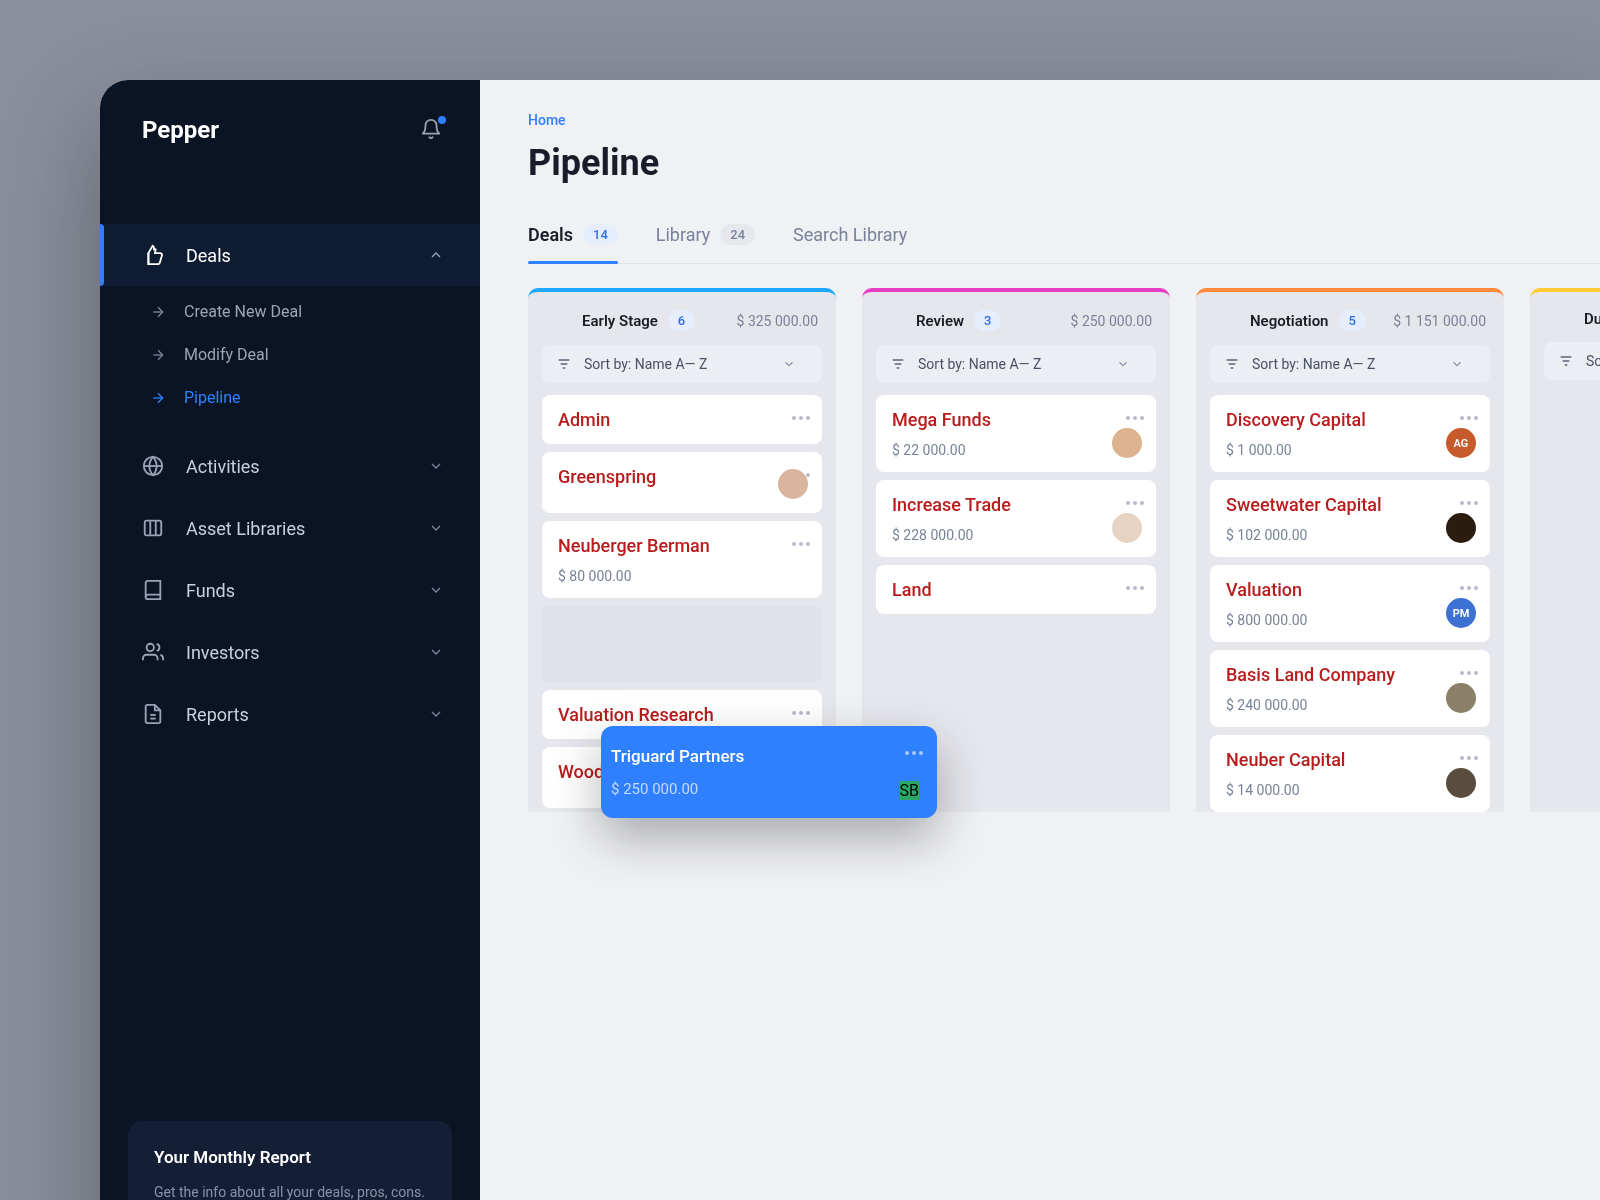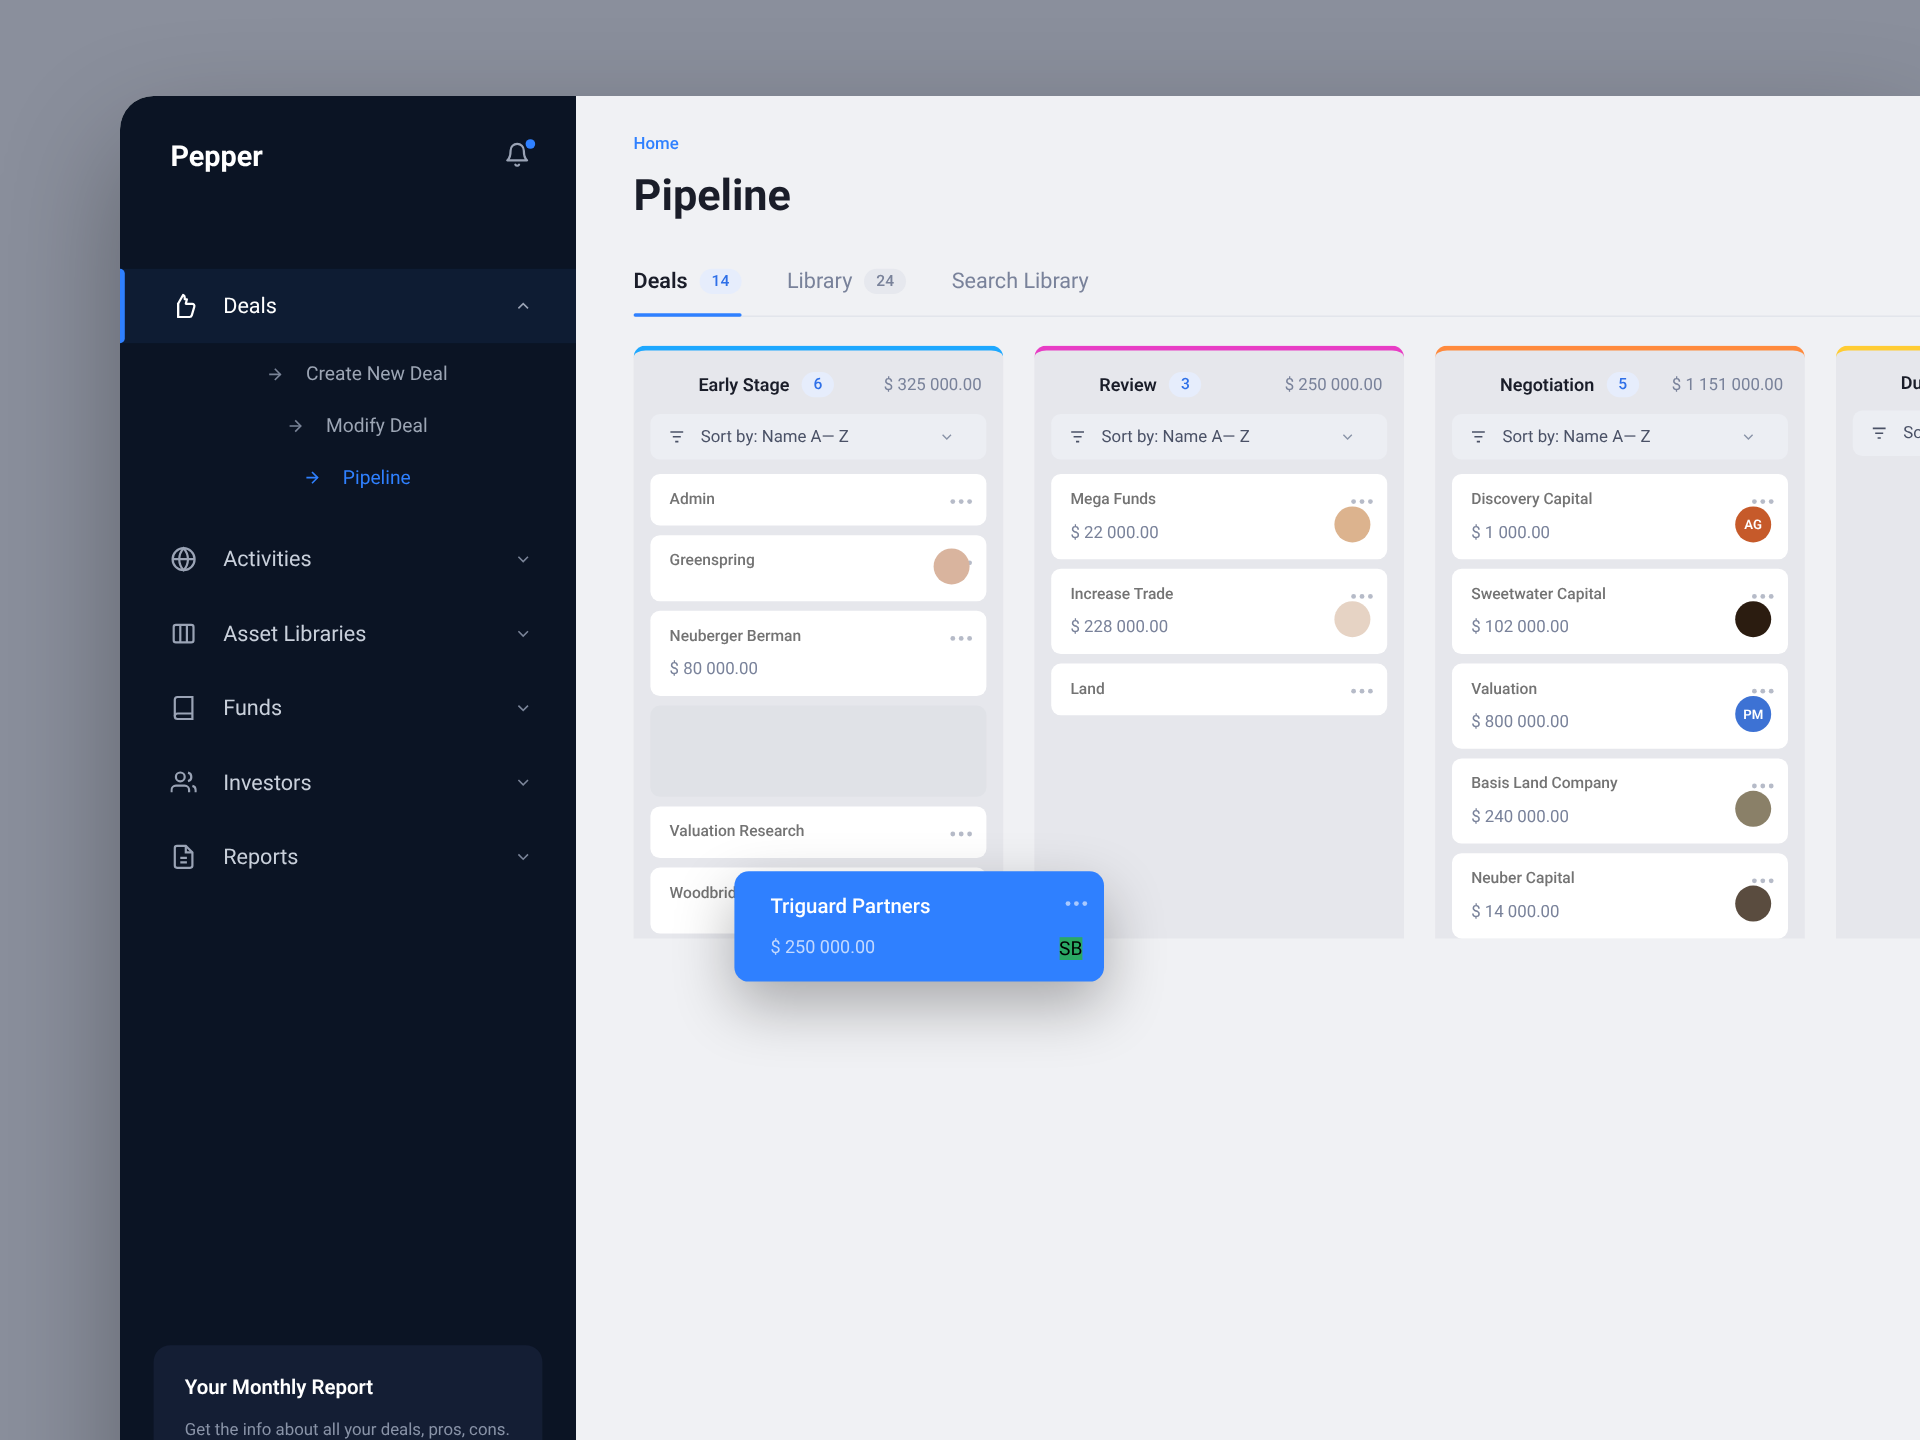--- a/index.html
+++ b/index.html
@@ -122,21 +122,20 @@
   padding: 4px 0 16px 0;
 }
 
 .sub-item {
   display: flex;
   align-items: center;
   padding: 12px 36px 12px 50px;
   cursor: pointer;
   font-size: 16px;
   color: #9ca5b4;
-  justify-content: center;
 }
 
 .sub-item .arrow {
   width: 16px;
   height: 16px;
   margin-right: 18px;
 }
 
 .sub-item.active {
   color: #2f80ff;
@@ -306,22 +305,22 @@
 
 .card {
   background: #ffffff;
   border-radius: 8px;
   padding: 14px 16px;
   position: relative;
   cursor: pointer;
 }
 
 .card-title {
-  font-size: 13px;
-  color: #737373;
+  font-size: 18px;
+  color: #b91c1c;
   font-weight: 500;
 }
 
 .card-amount {
   font-size: 14px;
   color: #79829a;
   margin-top: 12px;
 }
 
 .card .more {
@@ -348,26 +347,26 @@
 
 .placeholder {
   background: #e0e2e7;
   border-radius: 8px;
   height: 76px;
 }
 
 
 .drag-card {
   position: absolute;
-  left: 84px;
+  left: 73px;
   top: 462px;
-  width: 308px;
+  width: 336px;
   background: #2f80ff;
   border-radius: 12px;
-  padding: 20px 30px;
+  padding: 20px 10px;
   box-shadow: 0 20px 50px rgba(0,0,0,0.3);
   z-index: 100;
 }
 .drag-card .card-title { color: #ffffff; font-size: 17px; font-weight: 500;}
 .drag-card .card-amount { color: #c3d9ff; margin-top: 14px; font-size:15px;}
 .drag-card .more { position: absolute; right: 14px; top: 14px; }
 .drag-card .avatar { position: absolute; right: 18px; bottom: 18px; text-align: right; }
 
 .more-dots {
   display: inline-flex;

